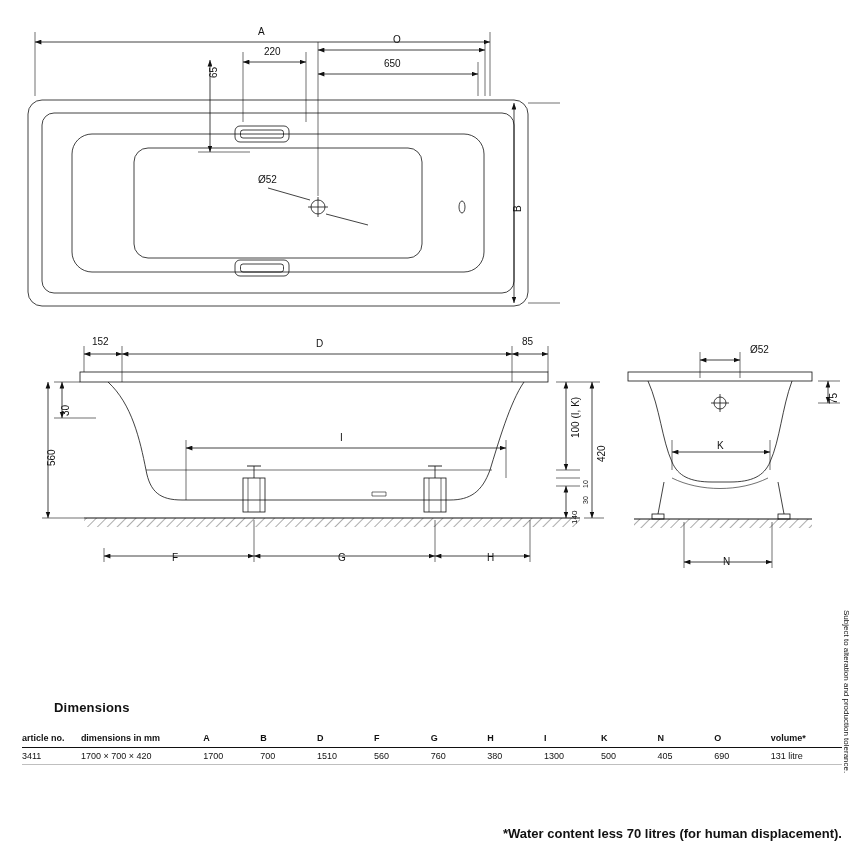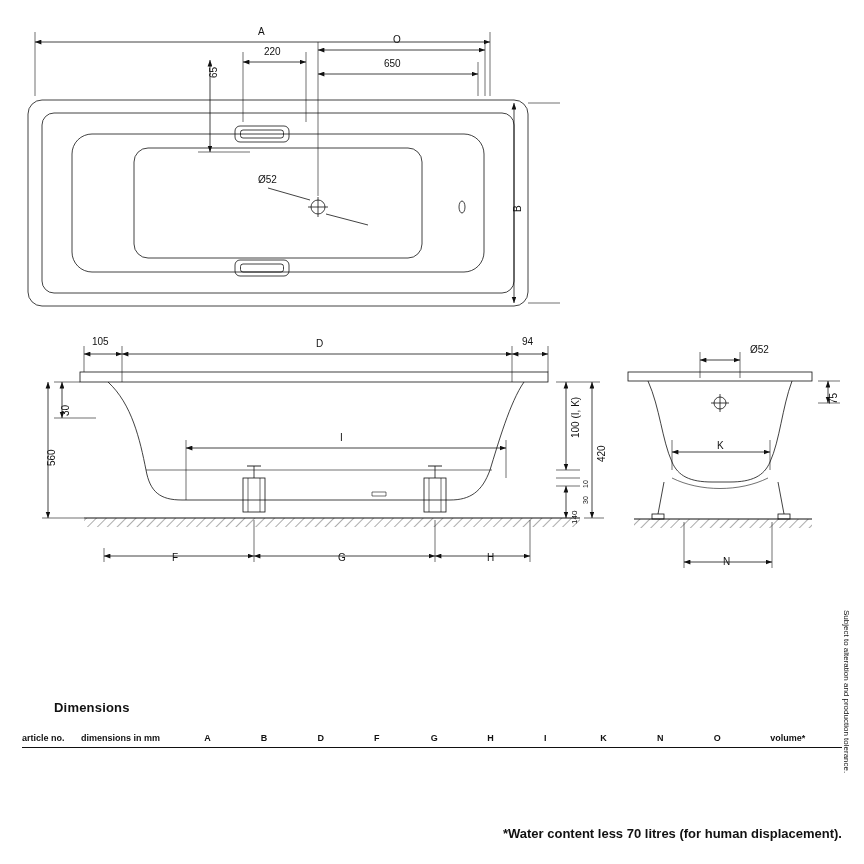--- a/index.html
+++ b/index.html
@@ -251,23 +251,23 @@
   </svg>
 
   <div class="lbl" style="left:258px; top:26px;">A</div>
   <div class="lbl" style="left:264px; top:46px;">220</div>
   <div class="lbl" style="left:393px; top:34px;">O</div>
   <div class="lbl" style="left:384px; top:58px;">650</div>
   <div class="lbl vert" style="left:208px; top:78px;">65</div>
   <div class="lbl" style="left:258px; top:174px;">Ø52</div>
   <div class="lbl vert" style="left:512px; top:212px;">B</div>
 
-  <div class="lbl" style="left:92px; top:336px;">105</div>
+  <div class="lbl" style="left:92px; top:336px;">152</div>
   <div class="lbl" style="left:316px; top:338px;">D</div>
-  <div class="lbl" style="left:522px; top:336px;">94</div>
+  <div class="lbl" style="left:522px; top:336px;">85</div>
   <div class="lbl vert" style="left:60px; top:416px;">30</div>
   <div class="lbl vert" style="left:46px; top:466px;">560</div>
   <div class="lbl" style="left:340px; top:432px;">I</div>
   <div class="lbl" style="left:172px; top:552px;">F</div>
   <div class="lbl" style="left:338px; top:552px;">G</div>
   <div class="lbl" style="left:487px; top:552px;">H</div>
   <div class="lbl vert" style="left:570px; top:438px;">100 (I, K)</div>
   <div class="lbl vert" style="left:596px; top:462px;">420</div>
   <div class="lbl vert" style="left:570px; top:524px; font-size:8px;">140</div>
   <div class="lbl vert" style="left:582px; top:504px; font-size:7px;">30</div>
@@ -292,19 +292,34 @@
         <th class="col-n">G</th>
         <th class="col-n">H</th>
         <th class="col-n">I</th>
         <th class="col-n">K</th>
         <th class="col-n">N</th>
         <th class="col-n">O</th>
         <th class="col-vol">volume*</th>
       </tr>
     </thead>
     <tbody>
+      <tr>
+        <td>3411</td>
+        <td>1700 × 700 × 420</td>
+        <td>1700</td>
+        <td>700</td>
+        <td>1510</td>
+        <td>560</td>
+        <td>760</td>
+        <td>380</td>
+        <td>1300</td>
+        <td>500</td>
+        <td>405</td>
+        <td>690</td>
+        <td>131 litre</td>
+      </tr>
     </tbody>
   </table>
 
   <div class="footnote">*Water content less 70 litres (for human displacement).</div>
   <div class="side-note">Subject to alteration and production tolerance.</div>
 
 </div>
 
 </body></html>

